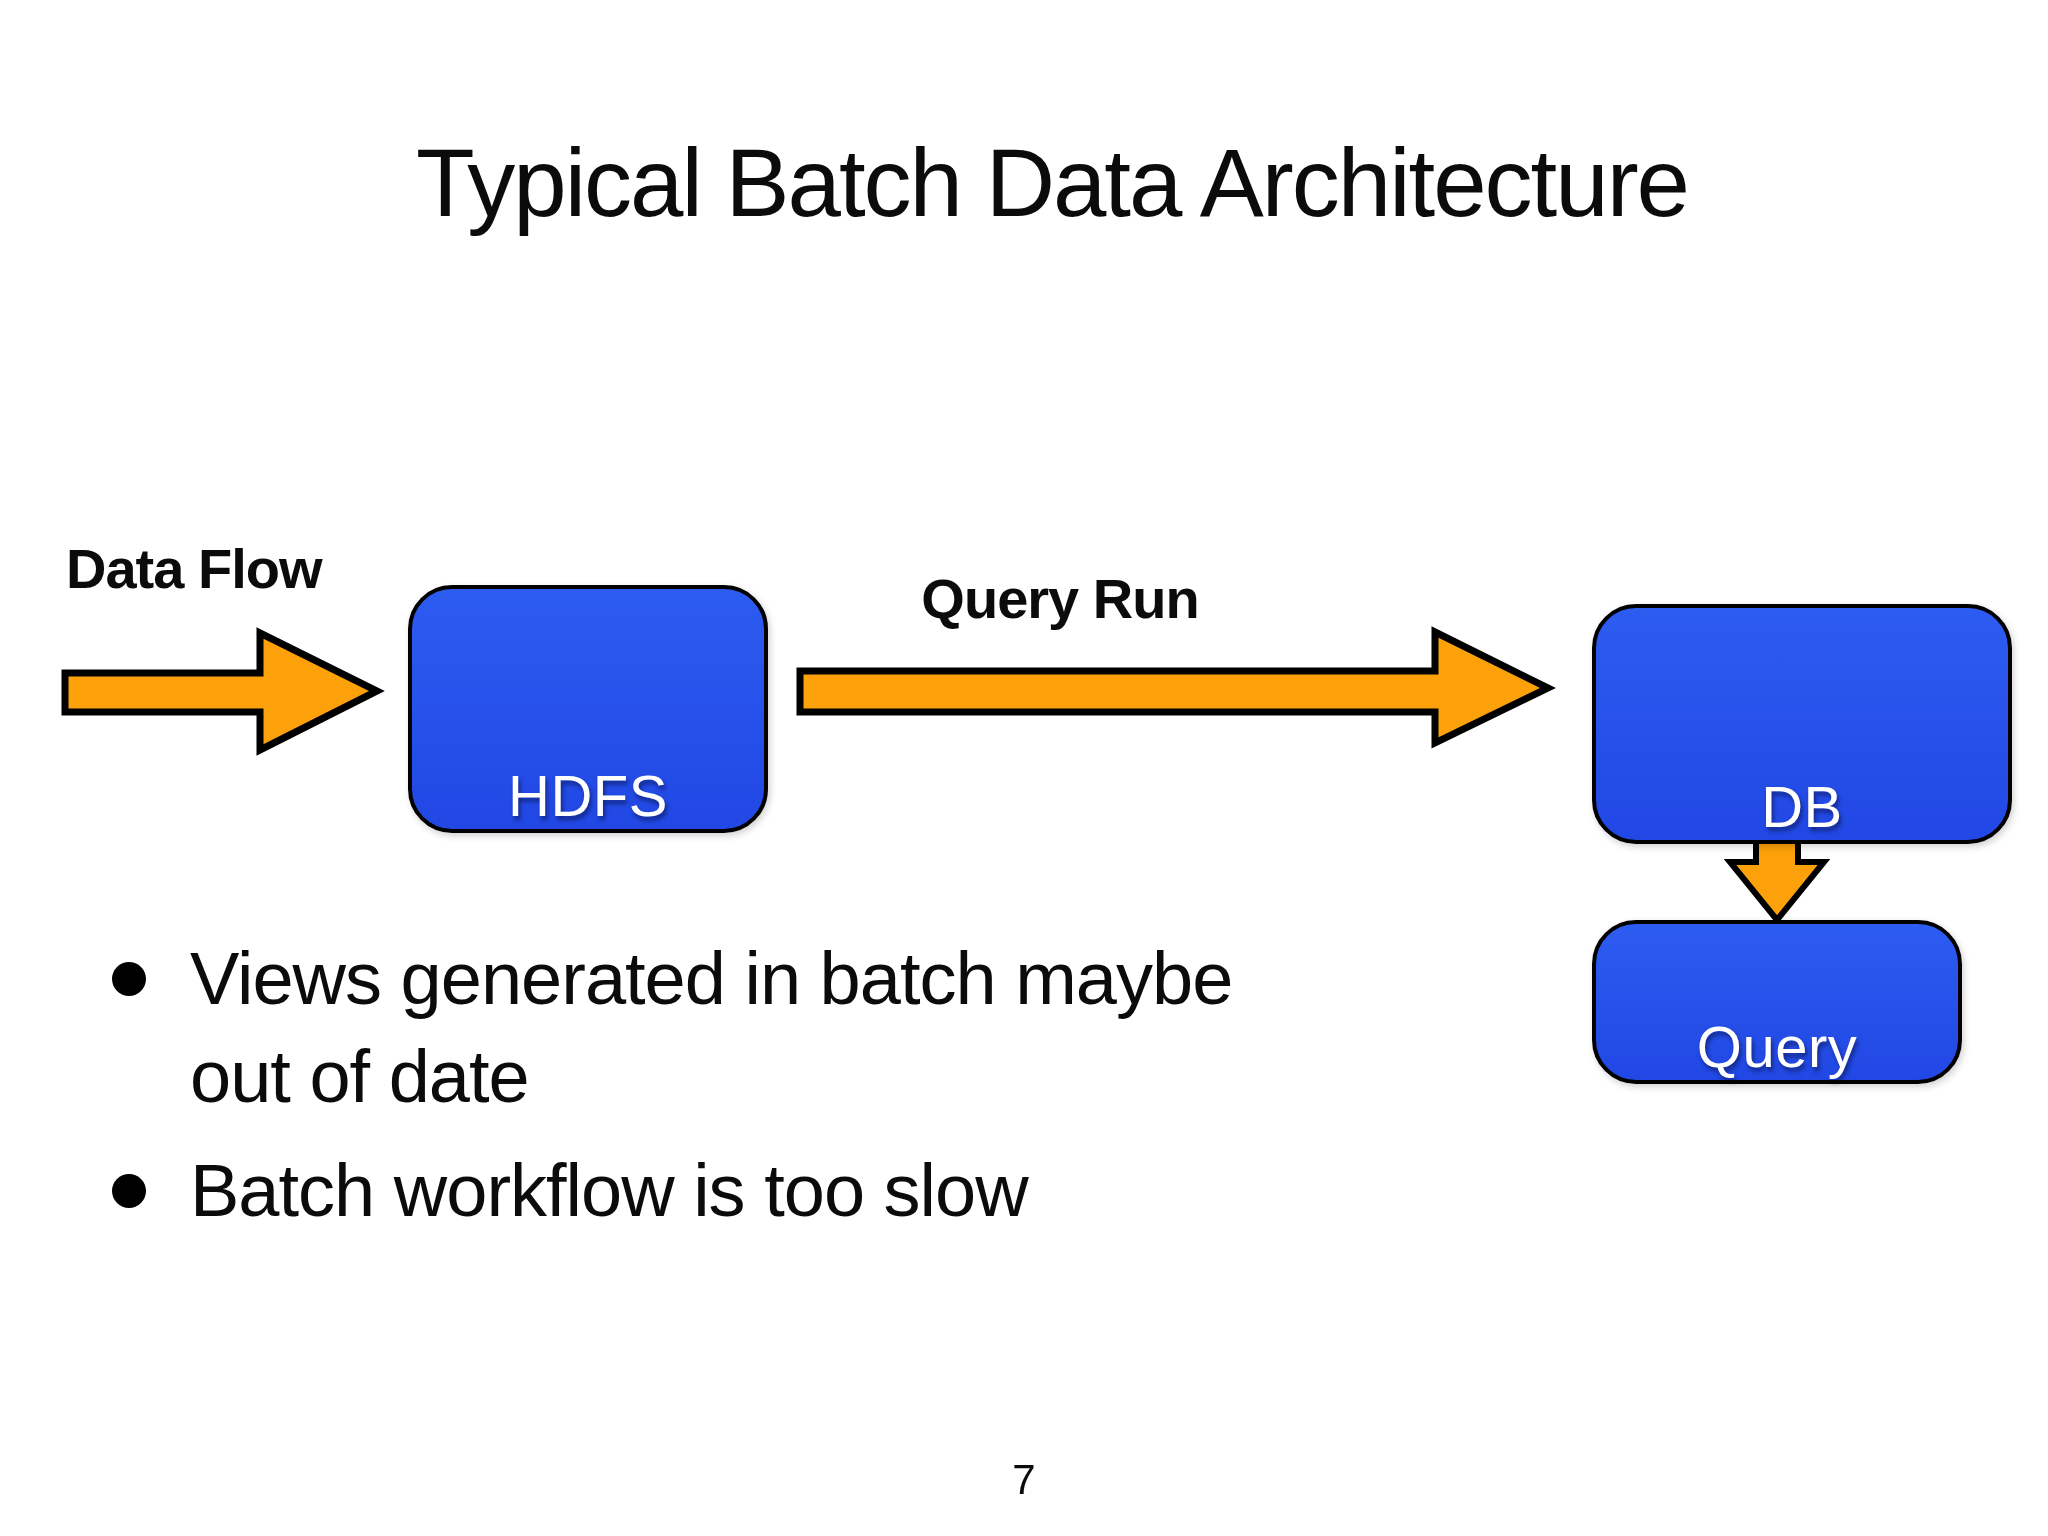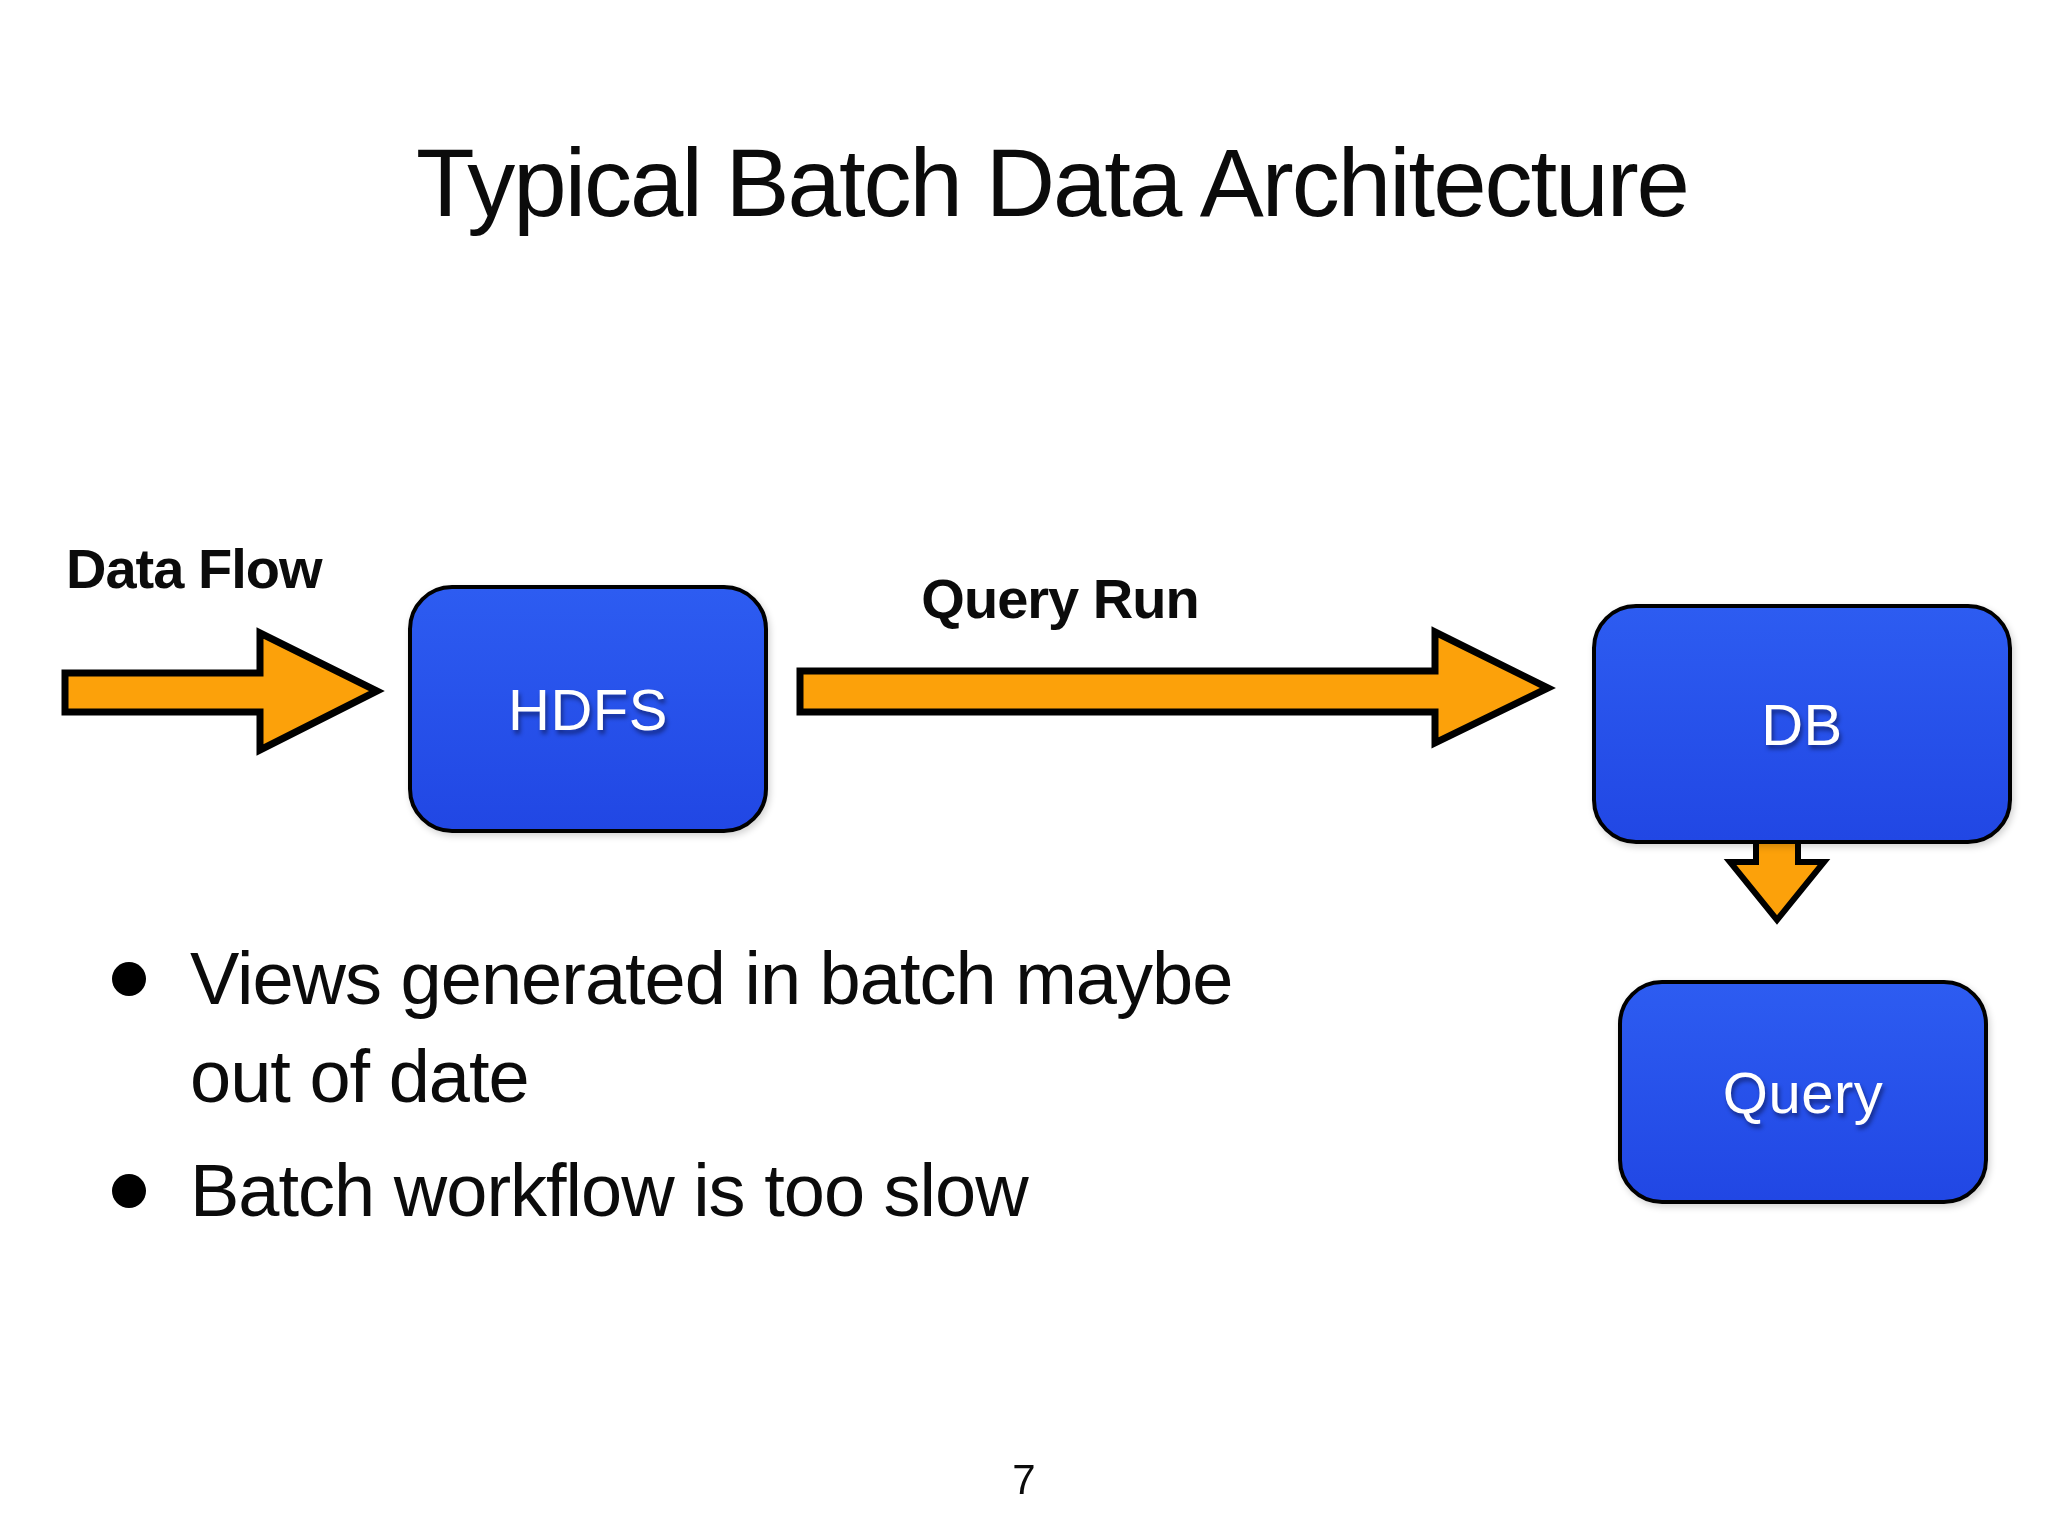--- a/index.html
+++ b/index.html
@@ -11,30 +11,30 @@
     position:absolute;left:0;top:128px;width:100%;text-align:center;
     font-size:96px;font-weight:400;letter-spacing:-2px;color:#0b0b0b;white-space:nowrap;margin-left:28px;
   }
   .flow-label{
     position:absolute;font-size:56px;font-weight:700;letter-spacing:-1px;color:#0b0b0b;white-space:nowrap;
   }
   .label-dataflow{left:66px;top:536px;}
   .label-batchrun{left:880px;top:566px;width:360px;text-align:center;}
   .arrow-layer{position:absolute;left:0;top:0;width:2048px;height:1536px;pointer-events:none;}
   .node{
-    position:absolute;display:flex;align-items:center;justify-content:center;
+    position:absolute;display:flex;align-items:flex-end;justify-content:center;
     background:linear-gradient(180deg,#2d5cf1 0%,#2147e4 100%);
     border:4px solid #000;border-radius:44px;box-sizing:border-box;
     color:#ffffff;font-size:58px;font-weight:400;letter-spacing:0.5px;
     text-shadow:2px 4px 4px rgba(0,0,25,0.45);
     box-shadow:2px 3px 7px rgba(0,0,0,0.18);
   }
   .node-hdfs{left:408px;top:585px;width:360px;height:248px;}
   .node-db{left:1592px;top:604px;width:420px;height:240px;}
-  .node-query{left:1592px;top:980px;width:370px;height:224px;margin-left:26px;}
+  .node-query{left:1592px;top:920px;width:370px;height:164px;}
   .bullets{position:absolute;left:112px;top:930px;width:1300px;}
   .bullet-item{display:flex;align-items:flex-start;gap:44px;}
   .bullet-item + .bullet-item{margin-top:16px;}
   .bullet-dot{
     flex:none;width:34px;height:34px;border-radius:50%;background:#000;margin-top:32px;
   }
   .bullet-text{
     font-size:74px;line-height:98px;letter-spacing:-1px;color:#0b0b0b;max-width:1150px;
   }
   .page-number{

